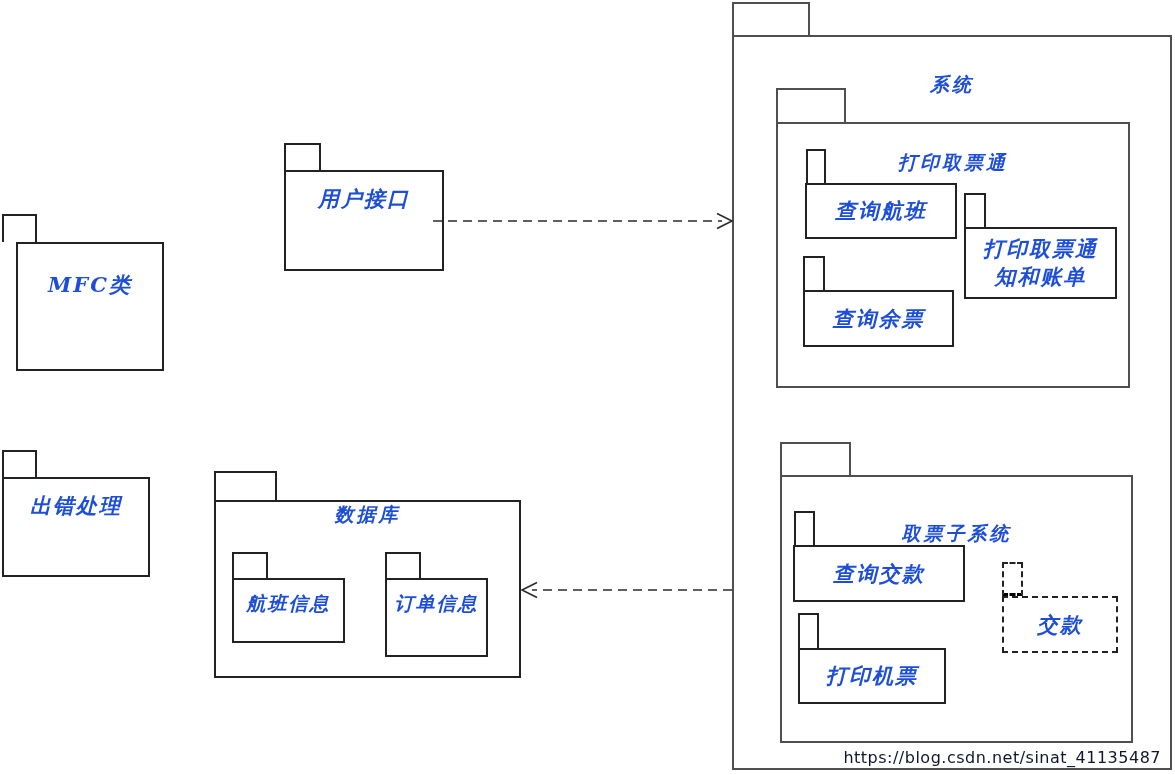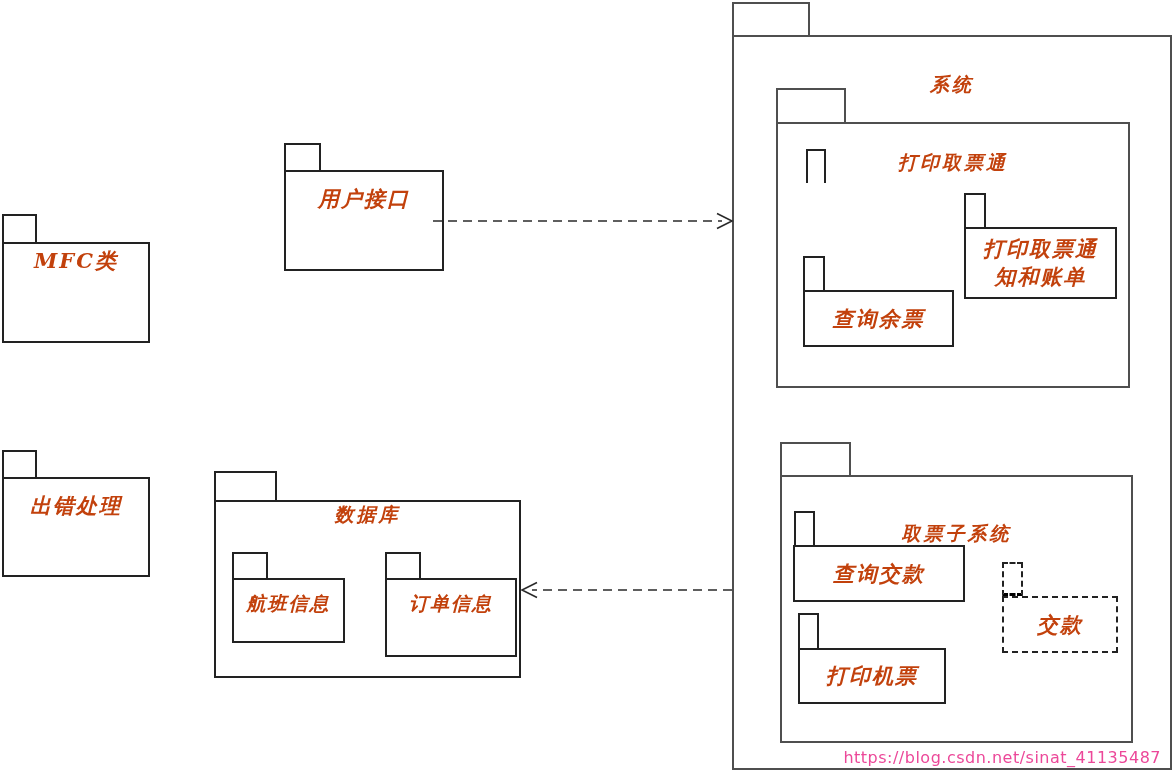--- a/index.html
+++ b/index.html
@@ -9,47 +9,50 @@
     overflow:hidden; font-family:"DejaVu Serif", serif;
   }
   .tab, .bx { position:absolute; background:#ffffff; }
   .tab { border:2px solid #222222; border-bottom:none; }
   .bx  { border:2px solid #222222; display:flex; justify-content:center; align-items:center; }
   .bx.top { align-items:flex-start; }
   .gray { border-color:#4f4f4f; }
   .dashed { border-style:dashed; }
   .lbl {
     font-weight:bold; font-style:italic; font-size:21px; letter-spacing:2px;
-    color:#c2410c; text-align:center; line-height:1.3; white-space:nowrap;
+    color:#1d4ed8; text-align:center; line-height:1.3; white-space:nowrap;
   }
   .title { font-size:19px; letter-spacing:3px; }
   .two { white-space:normal; line-height:1.35; }
   #arrows { position:absolute; left:0; top:0; pointer-events:none; }
   #watermark {
     position:absolute; right:14px; bottom:8px;
     font-family:"DejaVu Sans", sans-serif; font-size:16px; letter-spacing:0.5px;
-    color:#ec4899; font-style:normal; font-weight:normal;
+    color:#0f172a; font-style:normal; font-weight:normal;
   }
 </style>
 </head>
 <body>
 
 <div id="canvas">
 
   <div class="tab gray" style="left:732px;top:2px;width:78px;height:33px"></div>
   <div class="bx gray top" style="left:732px;top:35px;width:440px;height:735px;padding-top:35px">
     <span class="lbl title">系统</span>
   </div>
 
   <div class="tab gray" style="left:776px;top:88px;width:70px;height:34px"></div>
   <div class="bx gray top" style="left:776px;top:122px;width:354px;height:266px;padding-top:26px">
     <span class="lbl title">打印取票通</span>
   </div>
 
   <div class="tab" style="left:806px;top:149px;width:20px;height:34px"></div>
+  <div class="bx" style="left:805px;top:183px;width:152px;height:56px">
+    <span class="lbl">查询航班</span>
+  </div>
 
   <div class="tab" style="left:964px;top:193px;width:22px;height:34px"></div>
   <div class="bx" style="left:964px;top:227px;width:153px;height:72px">
     <span class="lbl two"><span>打印取票通</span><br><span>知和账单</span></span>
   </div>
 
   <div class="tab" style="left:803px;top:256px;width:22px;height:34px"></div>
   <div class="bx" style="left:803px;top:290px;width:151px;height:57px">
     <span class="lbl">查询余票</span>
   </div>
@@ -68,21 +71,21 @@
   <div class="bx dashed" style="left:1002px;top:596px;width:116px;height:57px">
     <span class="lbl">交款</span>
   </div>
 
   <div class="tab" style="left:798px;top:613px;width:21px;height:35px"></div>
   <div class="bx" style="left:798px;top:648px;width:148px;height:56px">
     <span class="lbl">打印机票</span>
   </div>
 
   <div class="tab" style="left:2px;top:214px;width:35px;height:28px"></div>
-  <div class="bx top" style="left:2px;top:242px;width:148px;height:101px;padding-top:3px">
+  <div class="bx top" style="left:16px;top:242px;width:148px;height:129px;padding-top:27px">
     <span class="lbl">MFC类</span>
   </div>
 
   <div class="tab" style="left:2px;top:450px;width:35px;height:27px"></div>
   <div class="bx top" style="left:2px;top:477px;width:148px;height:100px;padding-top:13px">
     <span class="lbl">出错处理</span>
   </div>
 
   <div class="tab" style="left:284px;top:143px;width:37px;height:27px"></div>
   <div class="bx top" style="left:284px;top:170px;width:160px;height:101px;padding-top:13px">
@@ -93,21 +96,21 @@
   <div class="bx top" style="left:214px;top:500px;width:307px;height:178px;">
     <span class="lbl title">数据库</span>
   </div>
 
   <div class="tab" style="left:232px;top:552px;width:36px;height:26px"></div>
   <div class="bx" style="left:232px;top:578px;width:113px;height:65px;align-items:flex-start;padding-top:11px">
     <span class="lbl" style="font-size:19px">航班信息</span>
   </div>
 
   <div class="tab" style="left:385px;top:552px;width:36px;height:26px"></div>
-  <div class="bx" style="left:385px;top:578px;width:132px;height:79px;align-items:flex-start;padding-top:11px">
+  <div class="bx" style="left:385px;top:578px;width:103px;height:79px;align-items:flex-start;padding-top:11px">
     <span class="lbl" style="font-size:19px">订单信息</span>
   </div>
 
   <svg id="arrows" width="1175" height="775" viewBox="0 0 1175 775">
     <g stroke="#2a2a2a" stroke-width="1.6" fill="none">
       <line x1="433" y1="221" x2="722" y2="221" stroke-dasharray="9 6"></line>
       <polyline points="717,213.5 732,221 717,228.5"></polyline>
     </g>
     <g stroke="#2a2a2a" stroke-width="1.6" fill="none">
       <line x1="732" y1="590" x2="532" y2="590" stroke-dasharray="9 6"></line>

